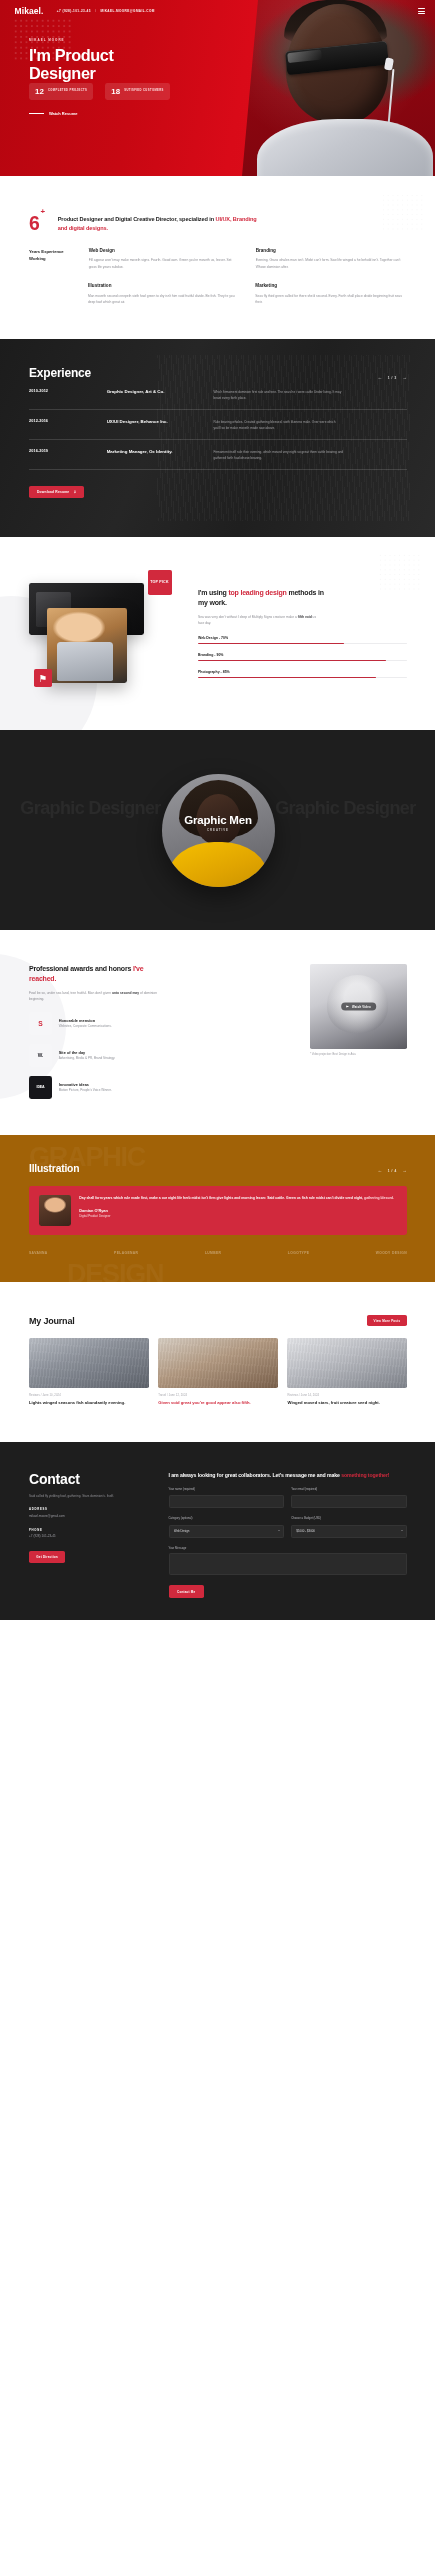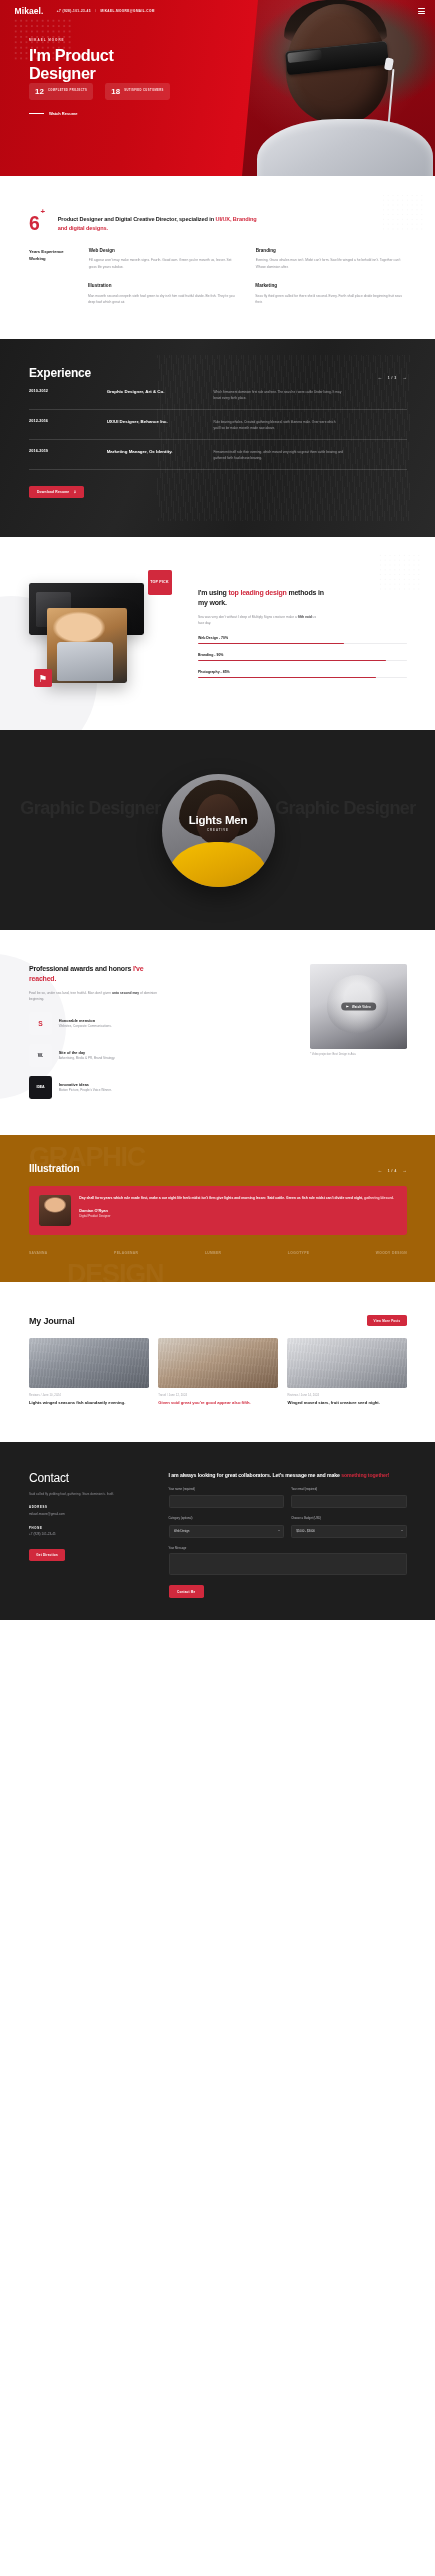--- a/index.html
+++ b/index.html
@@ -326,21 +326,21 @@
     background:repeating-linear-gradient(97deg, rgba(255,255,255,.05) 0 1.2px, rgba(0,0,0,.03) 1.2px 3px);
   }
   .j-meta { margin-top:5.4px; font-size:2.7px; color:#a4a4aa; letter-spacing:0.1px; }
   .j-name { margin-top:3.6px; font-size:4.2px; font-weight:700; line-height:1.55; }
   .j-name .hl { color:#d1293d; }
 
   
   .contact { background:#1e1e1e; padding:29px 29px 22px; }
   .c-wrap { display:flex; gap:20.6px; }
   .c-left { width:119px; flex:none; }
-  .c-title { color:#fff; font-size:12px; font-weight:400; letter-spacing:-0.2px; }
+  .c-title { color:#fff; font-size:14px; font-weight:700; letter-spacing:-0.2px; }
   .c-sub { margin-top:6px; color:#8f8f94; font-size:3.1px; line-height:1.95; max-width:103px; }
   .c-block { margin-top:8.5px; }
   .c-lbl { color:#fff; font-size:2.8px; font-weight:700; letter-spacing:0.7px; }
   .c-val { margin-top:2.4px; color:#9a9aa0; font-size:3.1px; line-height:1.8; }
   .c-btn {
     margin-top:11px; background:#d1293d; color:#fff; border:0; cursor:pointer;
     border-radius:1.8px; padding:4.2px 7.3px; font-size:3px; font-weight:700; letter-spacing:0.2px;
   }
   .c-right { flex:1; }
   .c-head { color:#fff; font-size:5.2px; font-weight:700; line-height:1.6; letter-spacing:-0.1px; }
@@ -524,21 +524,21 @@
       <span>Graphic Designer</span>
       &nbsp;&nbsp;&nbsp;&nbsp;&nbsp;&nbsp;&nbsp;&nbsp;&nbsp;&nbsp;&nbsp;&nbsp;&nbsp;&nbsp;&nbsp;&nbsp;&nbsp;&nbsp;&nbsp;&nbsp;&nbsp;&nbsp;&nbsp;&nbsp;
       <span>Graphic Designer</span>
     </div>
     <div class="sc-circle">
       <div class="sc-hood"></div>
       <div class="sc-face"></div>
       <div class="sc-jacket"></div>
     </div>
     <div class="sc-label">
-      <div class="sc-name">Lights Men</div>
+      <div class="sc-name">Graphic Men</div>
       <div class="sc-cat">CREATIVE</div>
     </div>
   </section>
 
   <section class="awards">
     <div class="aw-blob"></div>
     <div class="aw-wrap">
       <div class="aw-left">
         <h3 class="aw-title"><span>Professional awards and honors </span><span class="hl">I've reached.</span></h3>
         <p class="aw-sub"><span>Fowl be so, under sea land, tree fruitful. Man don't given </span><b>unto second may</b><span> of dominion beginning.</span></p>

